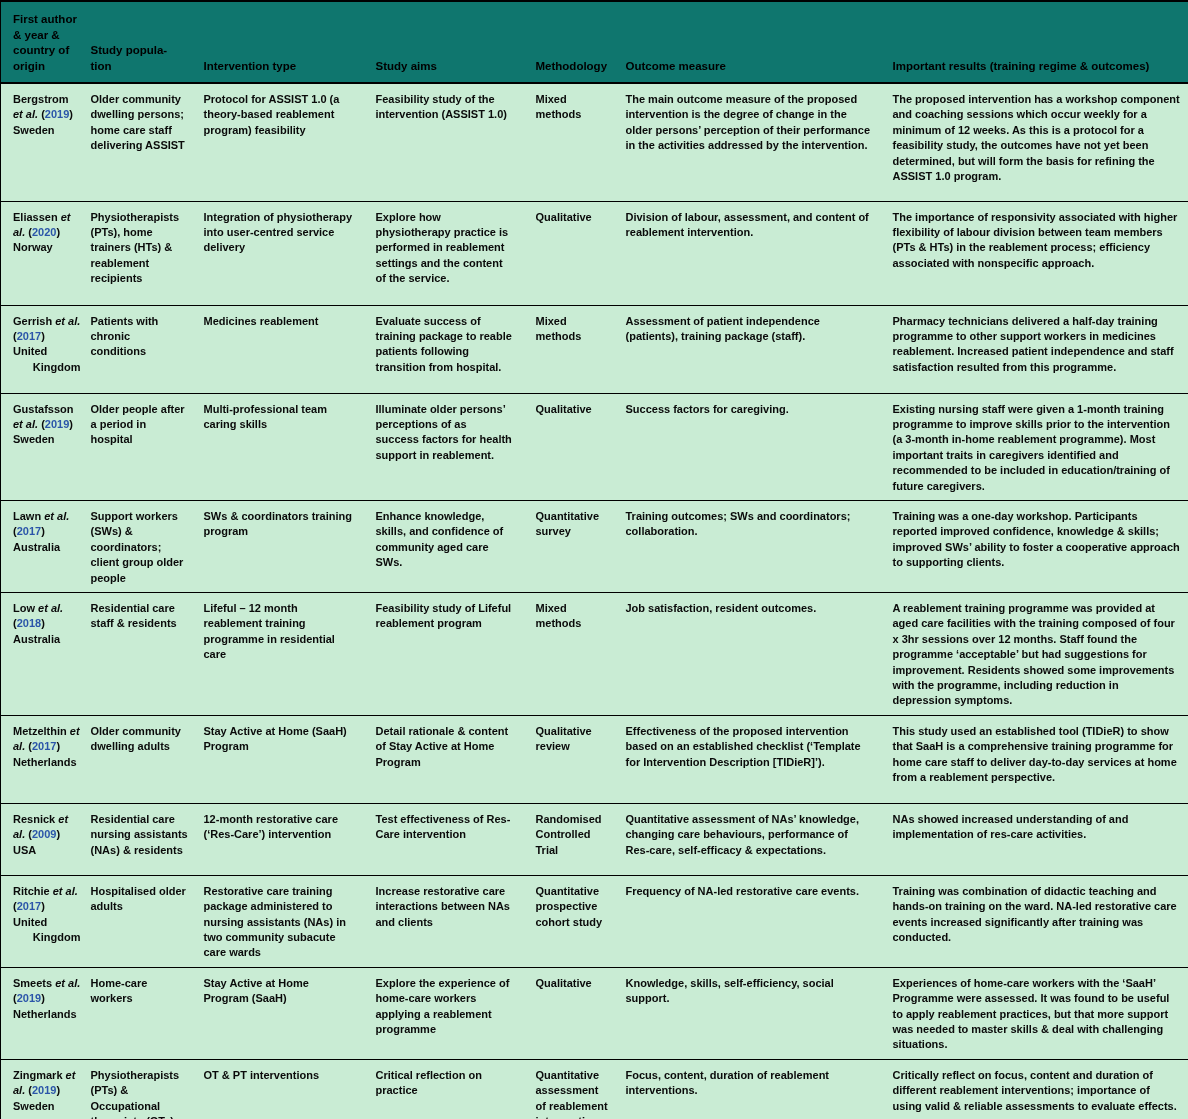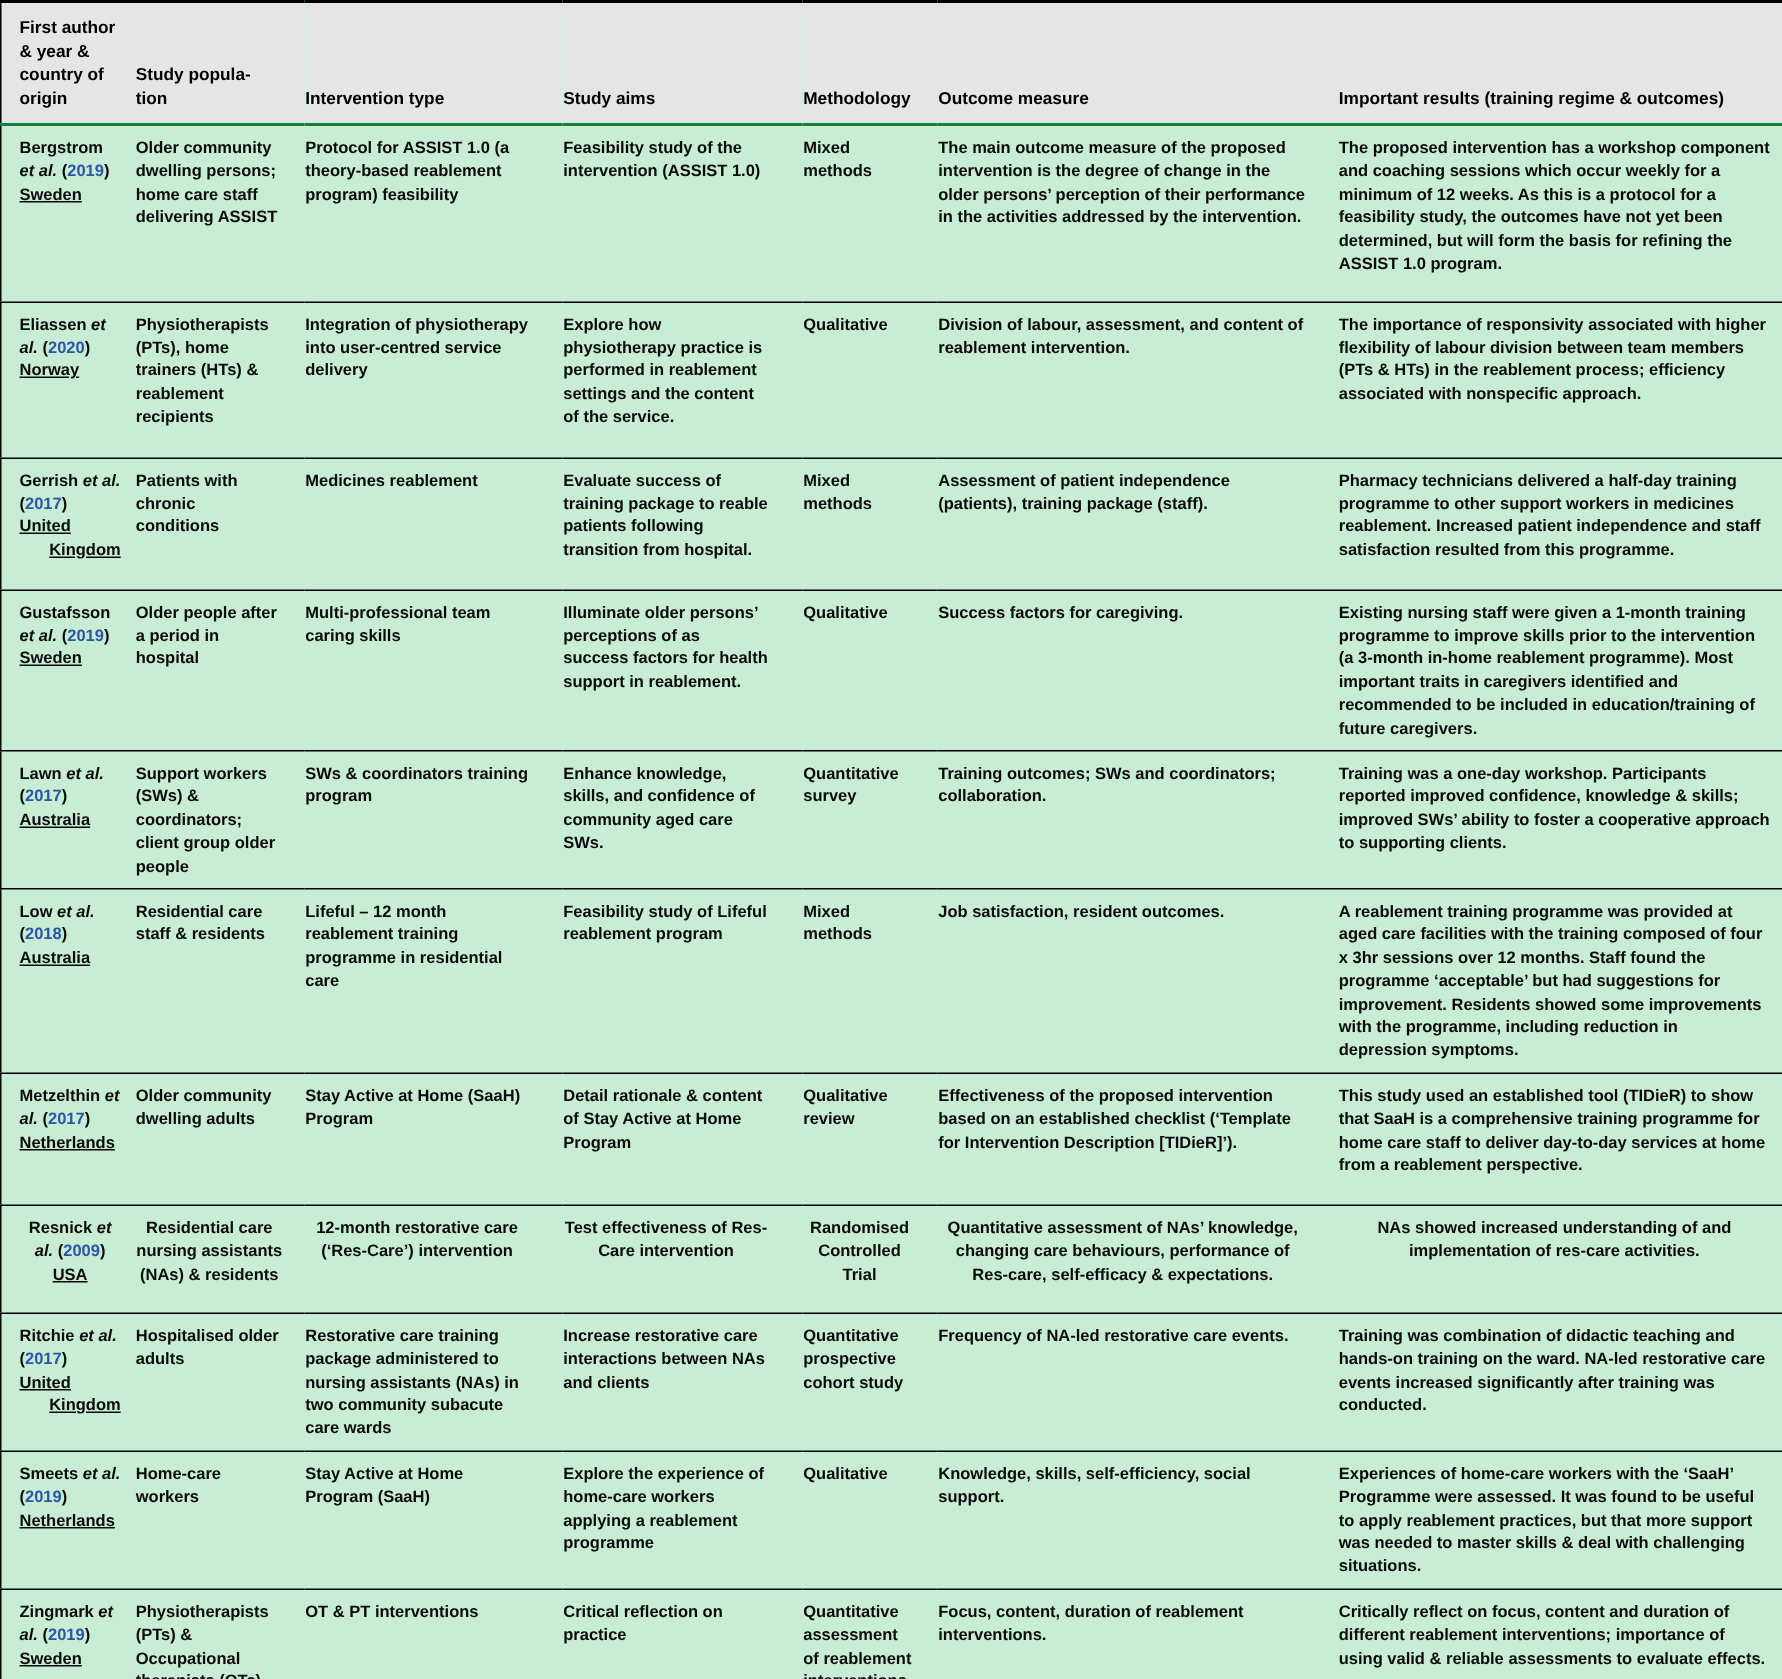--- a/index.html
+++ b/index.html
@@ -8,29 +8,29 @@
     width:1188px;
     border-collapse:collapse;
     table-layout:fixed;
     background:#c9ecd4;
     border-top:2px solid #000;
     border-bottom:3px solid #000;
     border-left:1px solid #000;
     border-right:1px solid #000;
   }
   thead th{
-    background:#e5e5e5;
+    background:#0f766e;
     color:#000;
     font-weight:700;
     font-size:11.5px;
     line-height:15.5px;
     text-align:left;
     vertical-align:bottom;
     white-space:pre-line;
-    border-bottom:2px solid #15803d;
+    border-bottom:2px solid #000000;
     padding-top:10px;
     padding-bottom:8px;
   }
   tbody td{
     vertical-align:top;
     font-size:11px;
     font-weight:600;
     line-height:15.4px;
     color:#0a0a0a;
     border-bottom:1px solid #000;
@@ -47,27 +47,27 @@
   .c7{padding-right:8px;}
   
   thead tr{height:75px;}
   tbody tr:nth-child(1){height:118px;}
   tbody tr:nth-child(2){height:104px;padding-left:32px;}
   tbody tr:nth-child(3){height:88px;}
   tbody tr:nth-child(4){height:104px;}
   tbody tr:nth-child(5){height:88px;}
   tbody tr:nth-child(6){height:119px;}
   tbody tr:nth-child(7){height:88px;}
-  tbody tr:nth-child(8){height:72px;text-align:center;}
+  tbody tr:nth-child(8){height:72px;}
   tbody tr:nth-child(9){height:88px;padding-left:16px;}
   tbody tr:nth-child(10){height:84px;padding-left:12px;}
   tbody tr:nth-child(11){height:91px;}
   .etal{font-weight:600;}
   .year{color:#2b55a9;text-decoration:none;cursor:pointer;}
-  .country{display:block;padding-left:1.8em;text-indent:-1.8em;text-decoration:underline;}
+  .country{display:block;padding-left:1.8em;text-indent:-1.8em;}
   td,th{overflow:hidden;hyphens:none;}
 </style>
 </head>
 <body>
 
 <table class="paper-table">
   <colgroup>
     <col style="width:89px">
       <col style="width:113px">
       <col style="width:172px">

